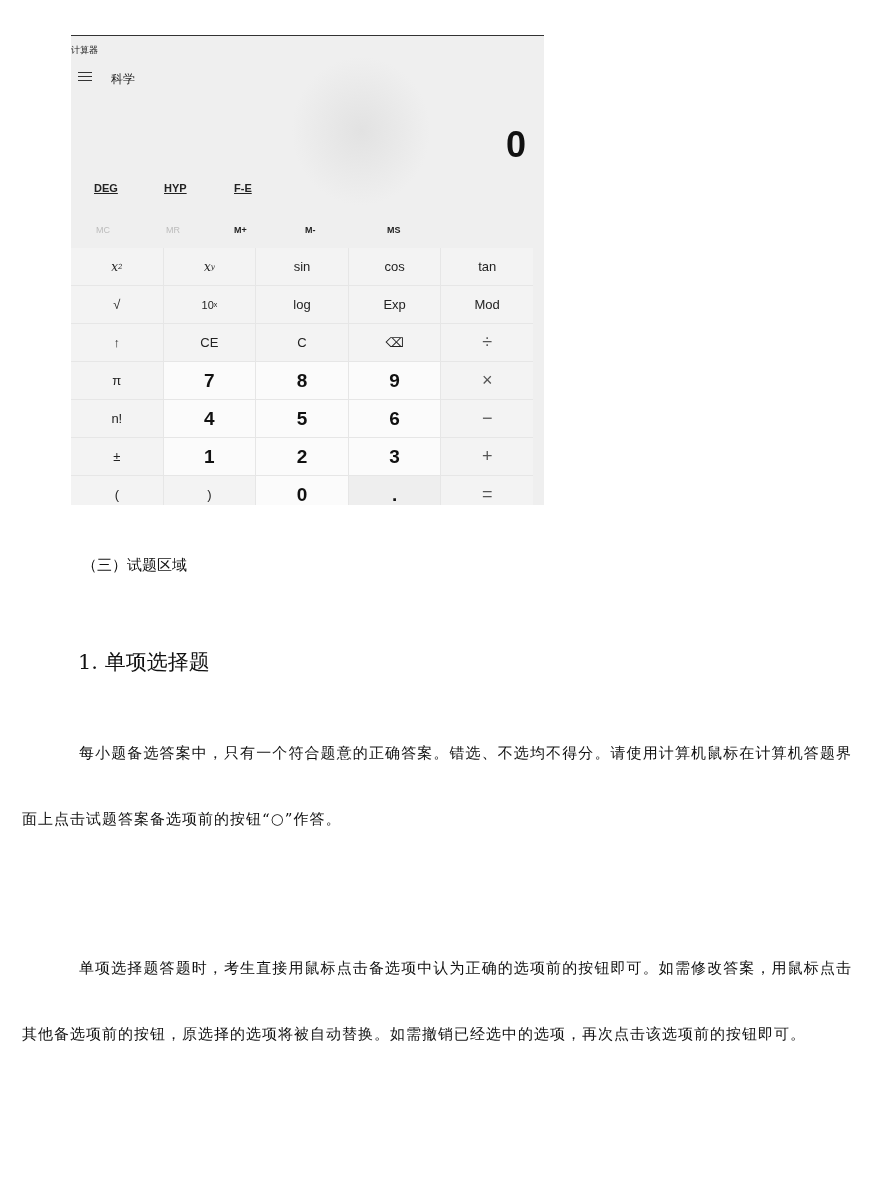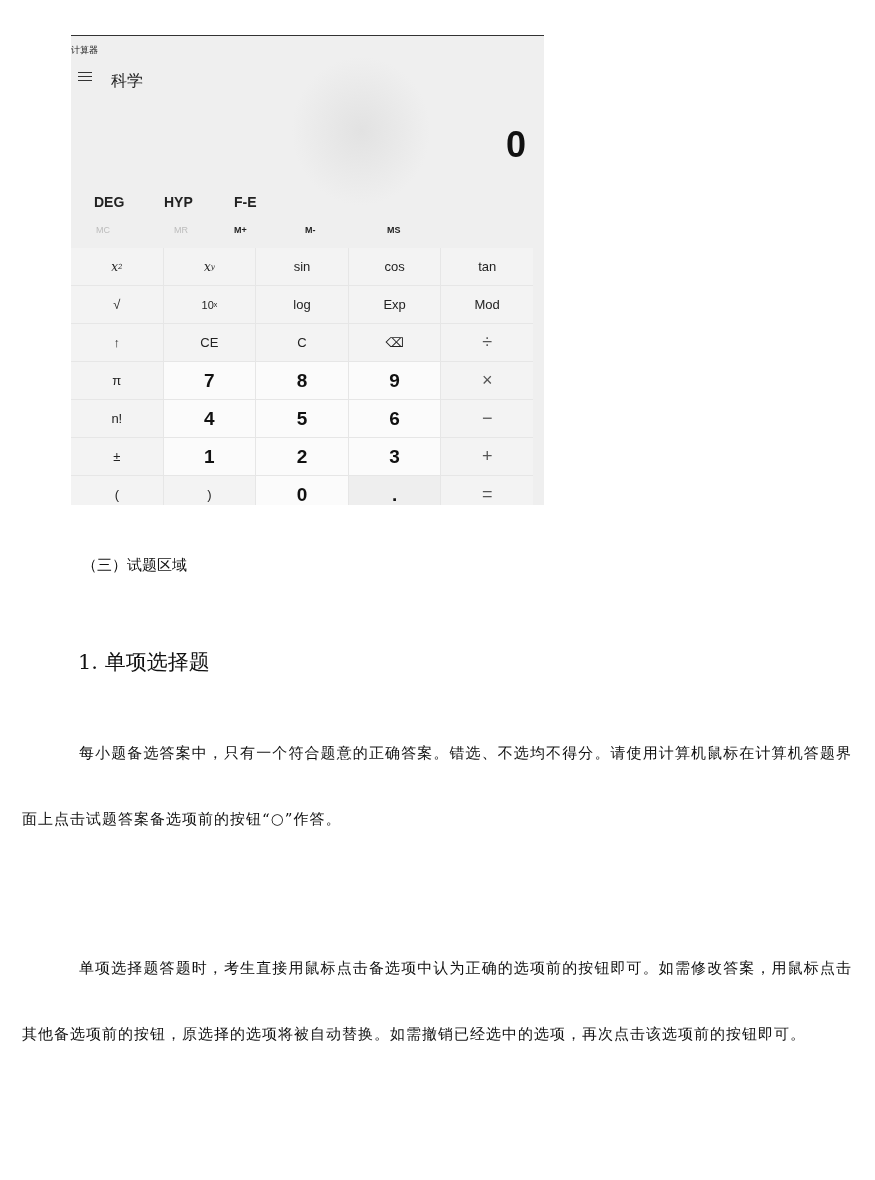--- a/index.html
+++ b/index.html
@@ -2,23 +2,23 @@
 <html><head>
 <meta charset="utf-8">
 <style>
   html, body { margin:0; padding:0; background:#ffffff; }
   body { width:875px; height:1180px; position:relative; overflow:hidden; font-family:"DejaVu Serif", serif; color:#111; }
   .calc { position:absolute; left:71px; top:35px; width:473px; height:470px; background:#efefef; border-top:1px solid #333; box-sizing:border-box; overflow:hidden; }
   .calc-glow { position:absolute; left:220px; top:20px; width:140px; height:150px; background:radial-gradient(ellipse at center, #e2e2e2 0%, rgba(239,239,239,0) 70%); }
   .calc-title { position:absolute; left:0; top:8px; font-family:"DejaVu Sans", sans-serif; font-size:9px; color:#222; }
   .calc-menu { position:absolute; left:7px; top:36px; width:14px; height:12px; }
   .calc-menu span { display:block; height:1px; background:#333; margin-bottom:3px; }
-  .calc-mode { position:absolute; left:40px; top:35px; font-family:"DejaVu Sans", sans-serif; font-size:16px; color:#222; }
+  .calc-mode { position:absolute; left:40px; top:35px; font-family:"DejaVu Sans", sans-serif; font-size:12px; color:#222; }
   .calc-display { position:absolute; right:18px; top:88px; font-family:"Liberation Sans", sans-serif; font-size:36px; font-weight:bold; color:#111; }
-  .calc-opts { position:absolute; top:158px; font-family:"Liberation Sans", sans-serif; font-size:14px; font-weight:bold; color:#222; }
+  .calc-opts { position:absolute; top:146px; font-family:"Liberation Sans", sans-serif; font-size:11px; font-weight:bold; color:#222;text-decoration:underline; }
   .calc-mem { position:absolute; top:189px; font-family:"Liberation Sans", sans-serif; font-size:9px; font-weight:bold; color:#222; }
   .calc-mem.disabled { color:#bcbcbc; font-weight:normal; }
   .grid { position:absolute; left:0; top:212px; width:462px; display:grid; grid-template-columns:repeat(5, 1fr); grid-auto-rows:37px; gap:1px; background:#e6e6e6; }
   .key { display:flex; align-items:center; justify-content:center; background:#f3f3f3; font-family:"Liberation Sans", sans-serif; font-size:13px; color:#222; }
   .key.num { background:#fbfbfb; font-size:19px; font-weight:bold; color:#111; }
   .key.fn-italic { font-family:"DejaVu Serif", serif; font-style:italic; font-size:12px; }
   .key.op { font-size:18px; color:#555; }
   .key sup { font-size:7px; }
   .heading { position:absolute; left:82px; top:556px; font-size:15px; font-family:"DejaVu Serif", serif; }
   .subheading { position:absolute; left:78px; top:648px; font-size:21px; font-family:"DejaVu Serif", serif;text-align:center; }
@@ -38,21 +38,21 @@
       <span></span>
     </div>
   <div class="calc-mode">科学</div>
   <div class="calc-display">0</div>
 
   <div class="calc-opts" style="left:23px">DEG</div>
   <div class="calc-opts" style="left:93px">HYP</div>
   <div class="calc-opts" style="left:163px">F-E</div>
 
   <div class="calc-mem disabled" style="left:25px">MC</div>
-  <div class="calc-mem disabled" style="left:103px">MR</div>
+  <div class="calc-mem disabled" style="left:95px">MR</div>
   <div class="calc-mem" style="left:163px">M+</div>
   <div class="calc-mem" style="left:234px">M-</div>
   <div class="calc-mem" style="left:316px">MS</div>
 
   <div class="grid">
     <div class="key fn-italic">x<sup>2</sup></div>
     <div class="key fn-italic">x<sup>y</sup></div>
     <div class="key">sin</div>
     <div class="key">cos</div>
     <div class="key">tan</div>

